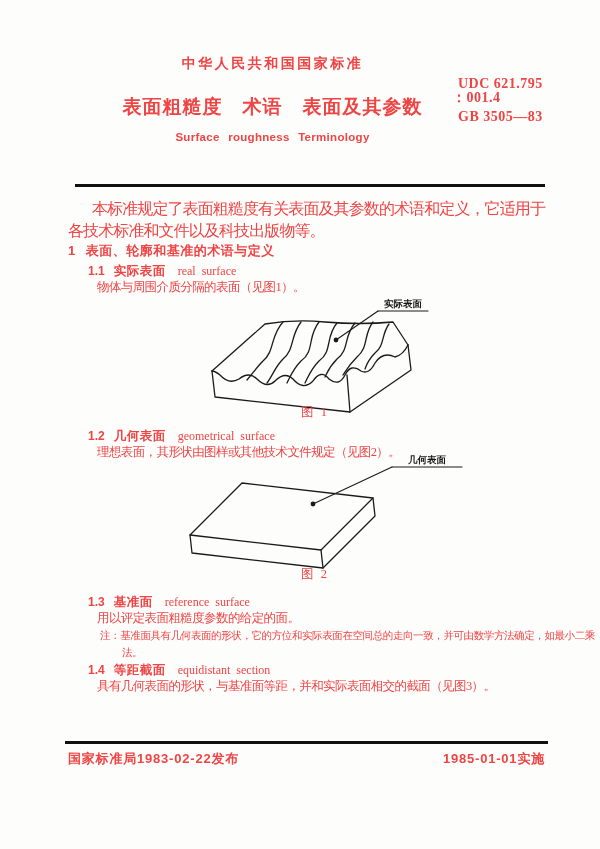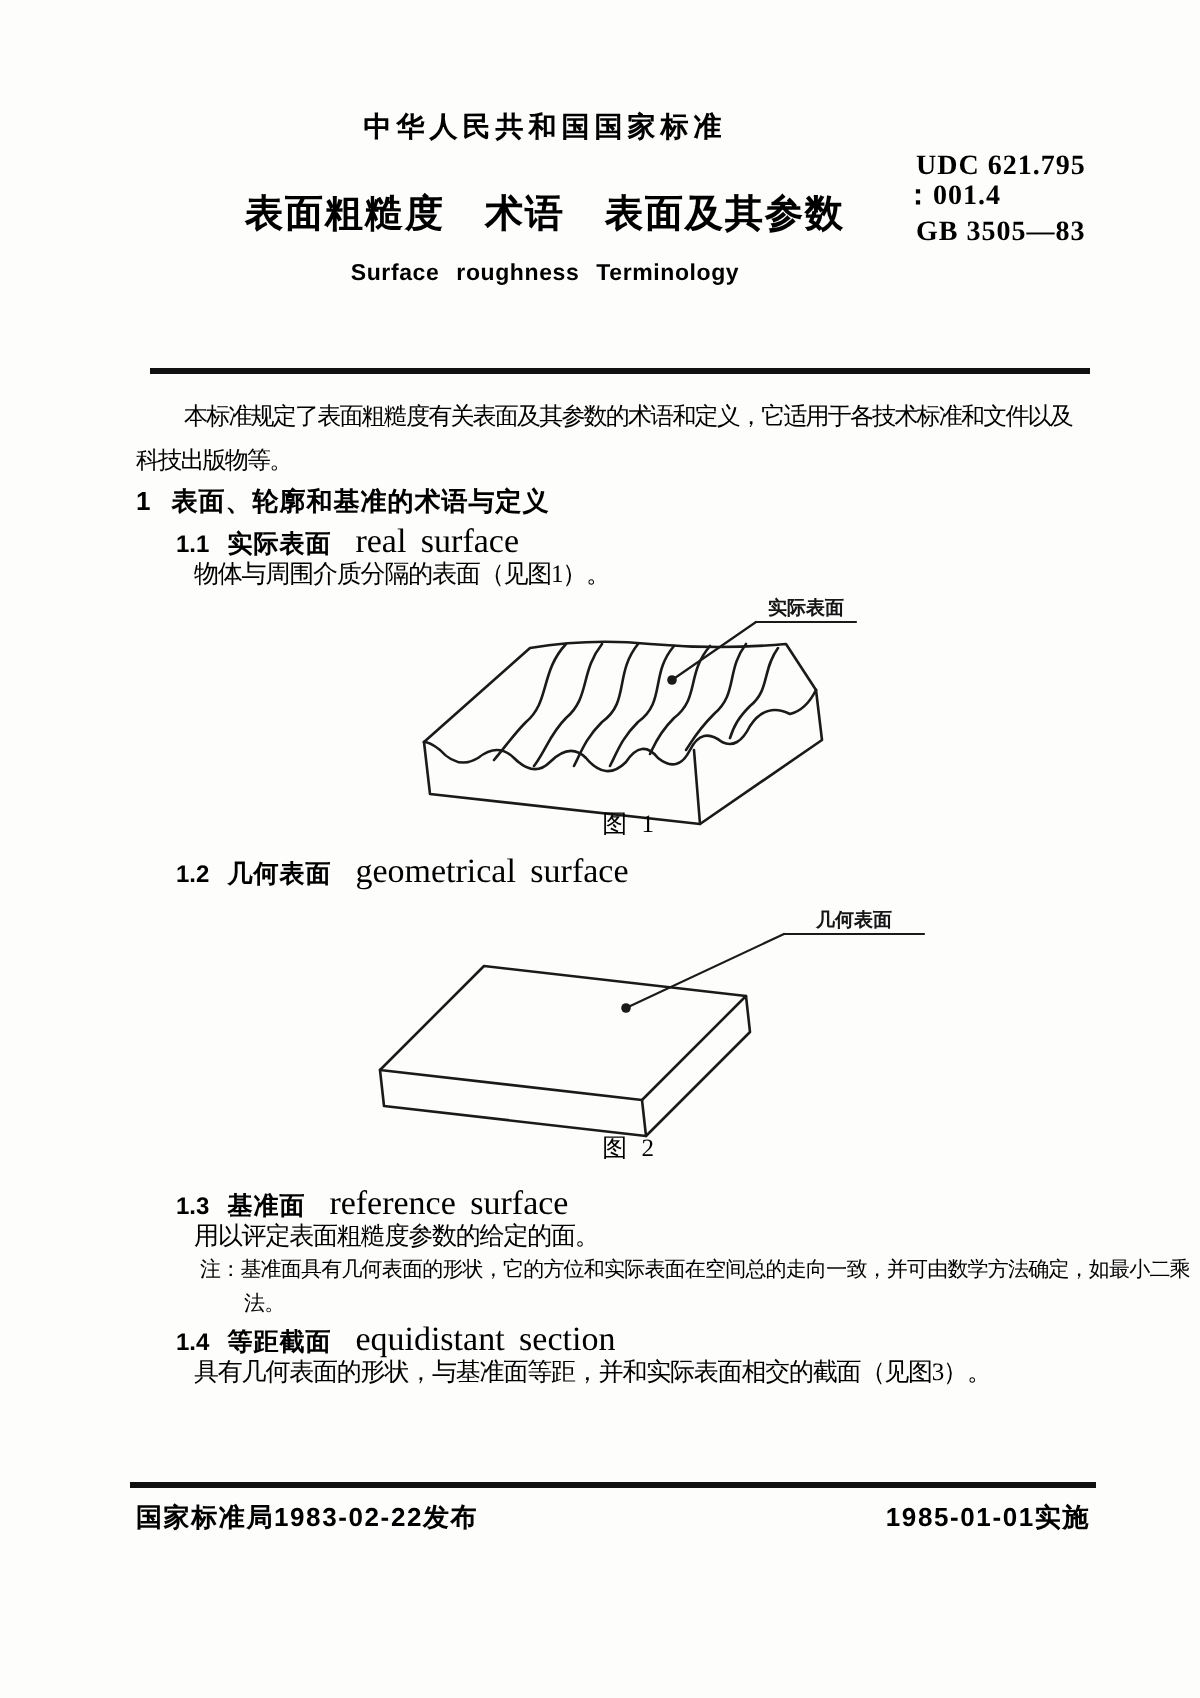--- a/index.html
+++ b/index.html
@@ -1,35 +1,35 @@
 <!DOCTYPE html>
 <html><head>
 <meta charset="utf-8">
 <style>
   html,body{margin:0;padding:0;background:#e8e8e8;}
   .page{
     position:relative;width:600px;height:849px;margin:0 auto;
-    background:#fdfdfc;color:#000000;overflow:hidden;
+    background:#fdfdfc;color:#ef4444;overflow:hidden;
     font-family:"Liberation Serif","DejaVu Serif",serif;
     box-shadow:0 0 4px rgba(0,0,0,.25);
   }
   .abs{position:absolute;}
   .hei{font-family:"Liberation Sans","DejaVu Sans",sans-serif;font-weight:bold;}
   .song{font-family:"Liberation Serif","DejaVu Serif",serif;}
   .center{text-align:center;}
   .rule{background:#111;height:3px;}
   .org-title{font-size:14px;letter-spacing:2.5px;}
   .main-title{font-size:19px;letter-spacing:1px;white-space:pre;}
   .eng-title{font-size:11.5px;word-spacing:5px;letter-spacing:.3px;}
   .udc{font-size:14px;font-weight:bold;letter-spacing:.5px;font-family:"Liberation Serif",serif;}
-  .body-text{font-size:12px;letter-spacing:-0.9px;line-height:21.5px;}
+  .body-text{font-size:16px;letter-spacing:-0.9px;line-height:21.5px;}
   .chapter{font-size:13px;letter-spacing:.5px;}
   .term-num{font-family:"Liberation Sans",sans-serif;font-weight:bold;font-size:12px;margin-right:9px;}
   .term-cn{font-family:"Liberation Sans",sans-serif;font-weight:bold;font-size:12.5px;margin-right:12px;letter-spacing:.5px;}
-  .term-en{font-size:17px;word-spacing:3px;}
+  .term-en{font-size:12px;word-spacing:3px;}
   .definition{font-size:12.5px;letter-spacing:-0.6px;}
   .note{font-size:10.5px;letter-spacing:-0.4px;line-height:17px;padding-left:22px;text-indent:-22px;}
   .fig-caption{font-size:12.5px;letter-spacing:2px;}
   .footer-text{font-family:"Liberation Sans",sans-serif;font-weight:bold;font-size:13px;letter-spacing:.8px;}
   svg text{font-family:"Liberation Sans",sans-serif;font-weight:bold;}
   svg path, svg line{stroke:#1a1a1a;fill:none;stroke-width:1.3;stroke-linecap:round;stroke-linejoin:round;}
   svg line.thin{stroke-width:1.1;}
 </style>
 </head>
 <body>
@@ -79,20 +79,21 @@
     <line class="thin" x1="203" y1="20" x2="253" y2="20"></line>
     <line class="thin" x1="203" y1="20" x2="161" y2="49"></line>
     <circle cx="161" cy="49" r="2.4" fill="#1a1a1a" stroke="none"></circle>
     <text x="228" y="16" font-size="9.5" text-anchor="middle" fill="#161616">实际表面</text>
   </svg>
   <div class="abs center fig-caption song" style="top:404px;left:165px;width:300px;">图 1</div>
 
   <div class="abs" style="top:426px;left:88px;">
     <span class="term-num">1.2</span><span class="term-cn">几何表面</span><span class="term-en">geometrical surface</span>
   </div>
+  <div class="abs definition song" style="top:444px;left:97px;">理想表面，其形状由图样或其他技术文件规定（见图2）。</div>
 
   <svg class="abs" style="top:450px;left:170px;" width="310" height="126" viewBox="0 0 310 126">
     <path d="M20,85 L72,33 L203,48 L151,100 Z"></path>
     <path d="M20,85 L22,103 L153,118 L205,66 L203,48"></path>
     <path d="M151,100 L153,118"></path>
     <line class="thin" x1="222" y1="17" x2="292" y2="17"></line>
     <line class="thin" x1="222" y1="17" x2="143" y2="54"></line>
     <circle cx="143" cy="54" r="2.4" fill="#1a1a1a" stroke="none"></circle>
     <text x="257" y="13" font-size="9.5" text-anchor="middle" fill="#161616">几何表面</text>
   </svg>

